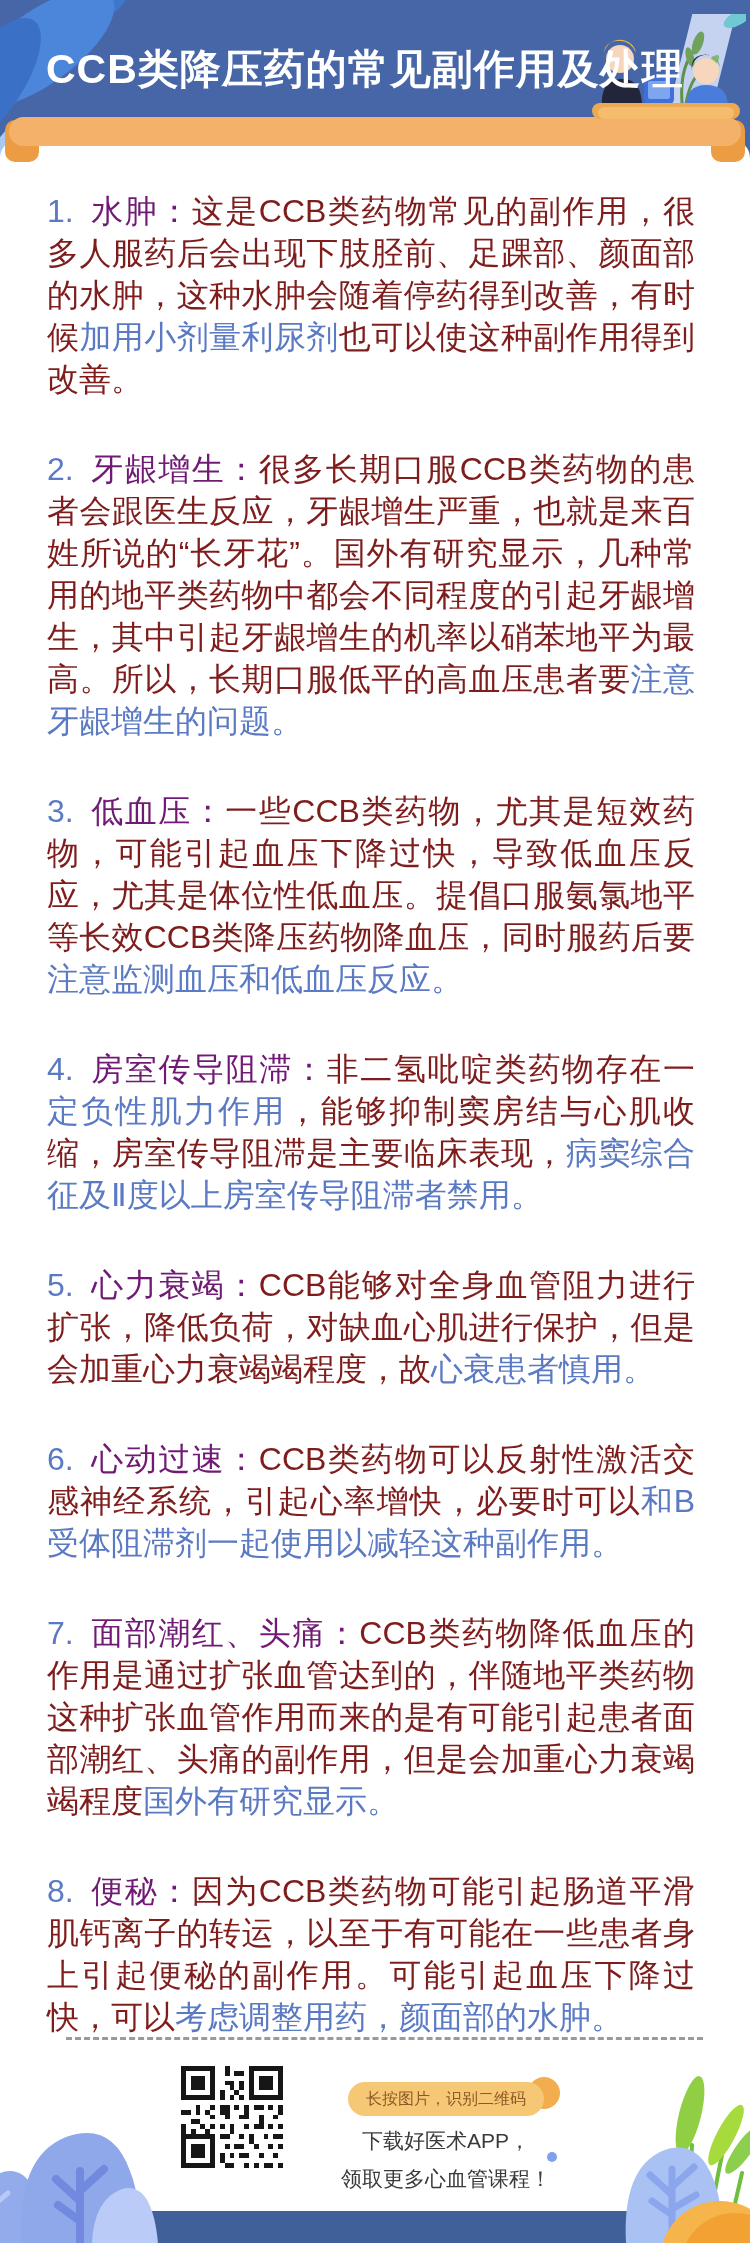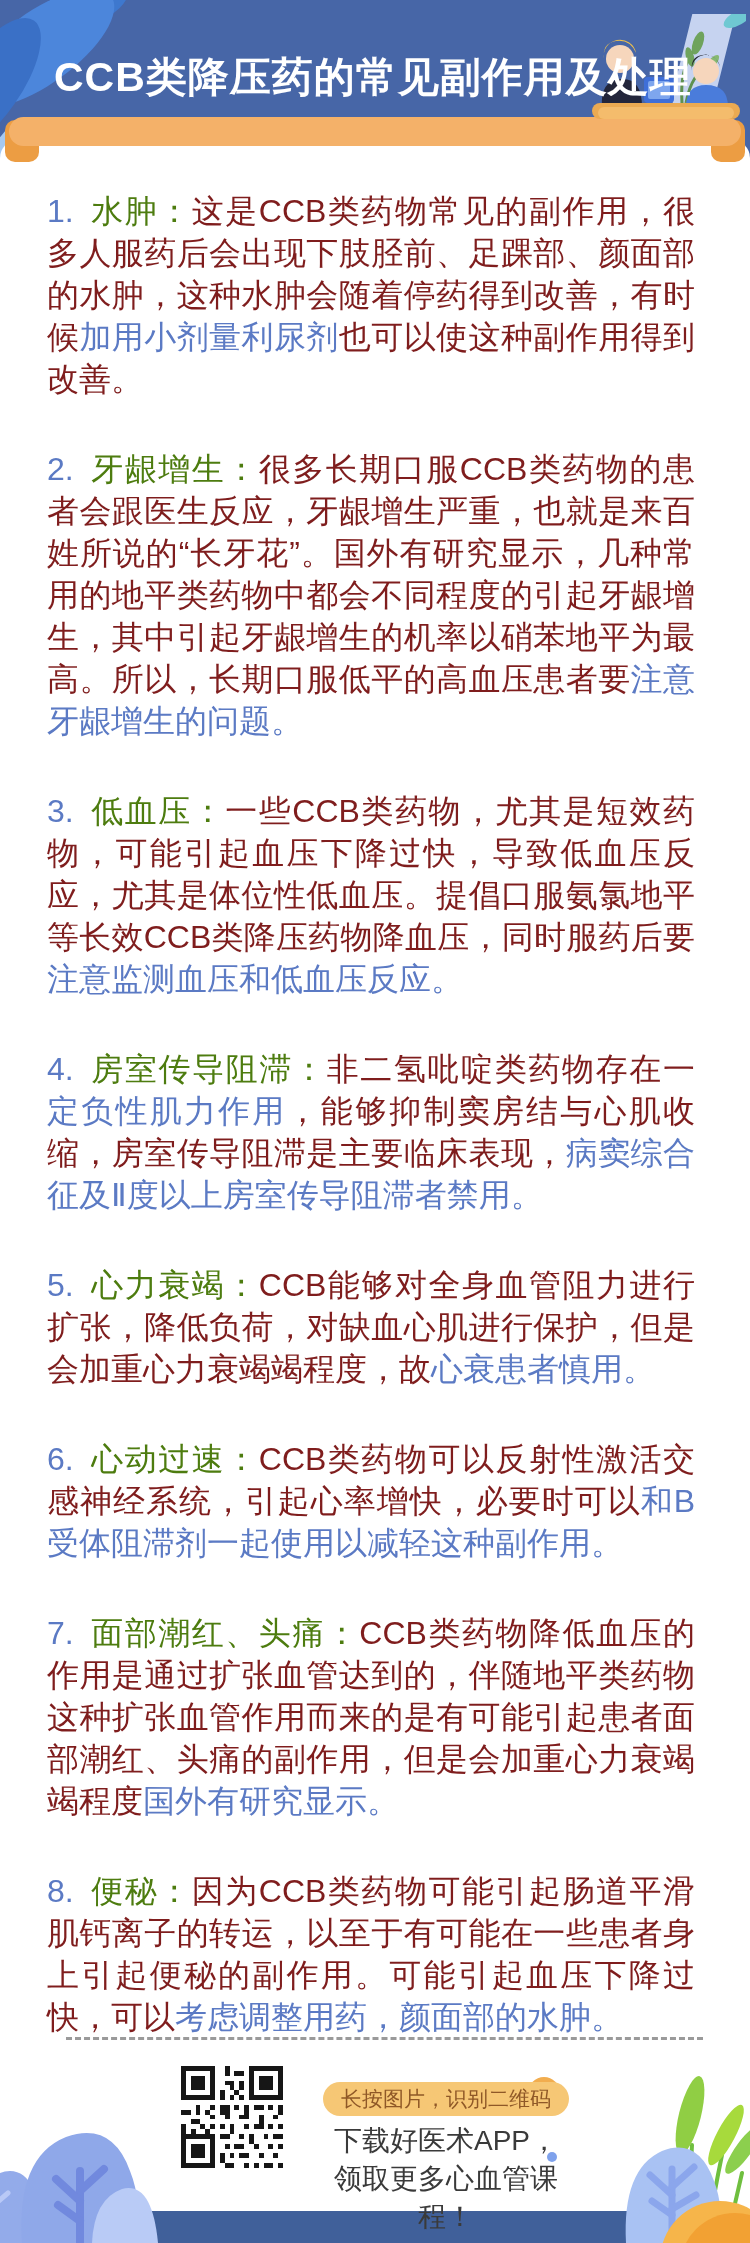--- a/index.html
+++ b/index.html
@@ -3,21 +3,21 @@
 <meta charset="utf-8">
 <style>
   html,body{margin:0;padding:0;}
   body{
     width:750px;height:2243px;position:relative;overflow:hidden;
     background:#4766A7;
     font-family:"Liberation Sans","DejaVu Sans",sans-serif;
   }
   
   .page-title{
-    position:absolute;left:46px;top:42px;z-index:6;margin:8px;
+    position:absolute;left:46px;top:42px;z-index:6;margin:0;
     font-size:41px;font-weight:700;color:#ffffff;letter-spacing:1px;
   }
   .deco{position:absolute;pointer-events:none;}
   .deco-top-left{left:0;top:0;width:190px;height:210px;z-index:1;}
   .deco-illustration{left:586px;top:14px;width:160px;height:114px;z-index:5;}
   
   .scroll-cap{position:absolute;top:120px;width:34px;height:42px;background:#EC9D43;border-radius:10px;z-index:2;}
   .scroll-cap.left{left:5px;}
   .scroll-cap.right{right:5px;}
   .scroll-bar{position:absolute;top:117px;left:9px;width:732px;height:29px;background:#F4B169;border-radius:15px;z-index:3;}
@@ -26,35 +26,35 @@
     position:absolute;left:0;top:140px;width:750px;height:2071px;
     background:#ffffff;border-radius:18px 18px 0 0;z-index:1;
   }
   .content{padding:50px 55px 0 47px;}
   .item{
     margin:0 0 48px 0;
     font-size:32px;line-height:42px;color:#212121;
     text-align:justify;
   }
   .num{color:#5B7AC4;margin-right:16px;}
-  .ttl{color:#4d7c0f;}
+  .ttl{color:#701a75;}
   .seg-black{color:#7f1d1d;}
   .seg-blue{color:#5B7AC4;}
   
   .divider{
     position:absolute;left:66px;top:2037px;width:637px;height:0;
     border-top:3px dashed #9a9a9a;z-index:5;
   }
   .qr{position:absolute;left:181px;top:2066px;width:102px;height:102px;z-index:6;}
   .fcol{position:absolute;left:318px;top:2082px;width:256px;text-align:center;z-index:6;}
   .badge{
     display:inline-block;background:#F6C775;color:#8F5827;
-    font-size:21px;line-height:34px;padding:0 18px;border-radius:17px;
-  }
-  .fline{font-size:28px;color:#3A3A3A;line-height:38px;}
+    font-size:16px;line-height:34px;padding:0 18px;border-radius:17px;
+  }
+  .fline{font-size:21px;color:#3A3A3A;line-height:38px;}
   .fline.first{margin-top:6px;}
   
   .bottom-strip{position:absolute;left:0;bottom:0;width:750px;height:32px;background:#40609A;z-index:2;}
   .deco-bottom-left{left:0;top:2053px;width:240px;height:190px;z-index:4;}
   .deco-bottom-right{left:530px;top:2053px;width:220px;height:190px;z-index:4;}
 </style>
 </head>
 <body>
 
 <svg class="deco deco-top-left" viewBox="0 0 190 210">

